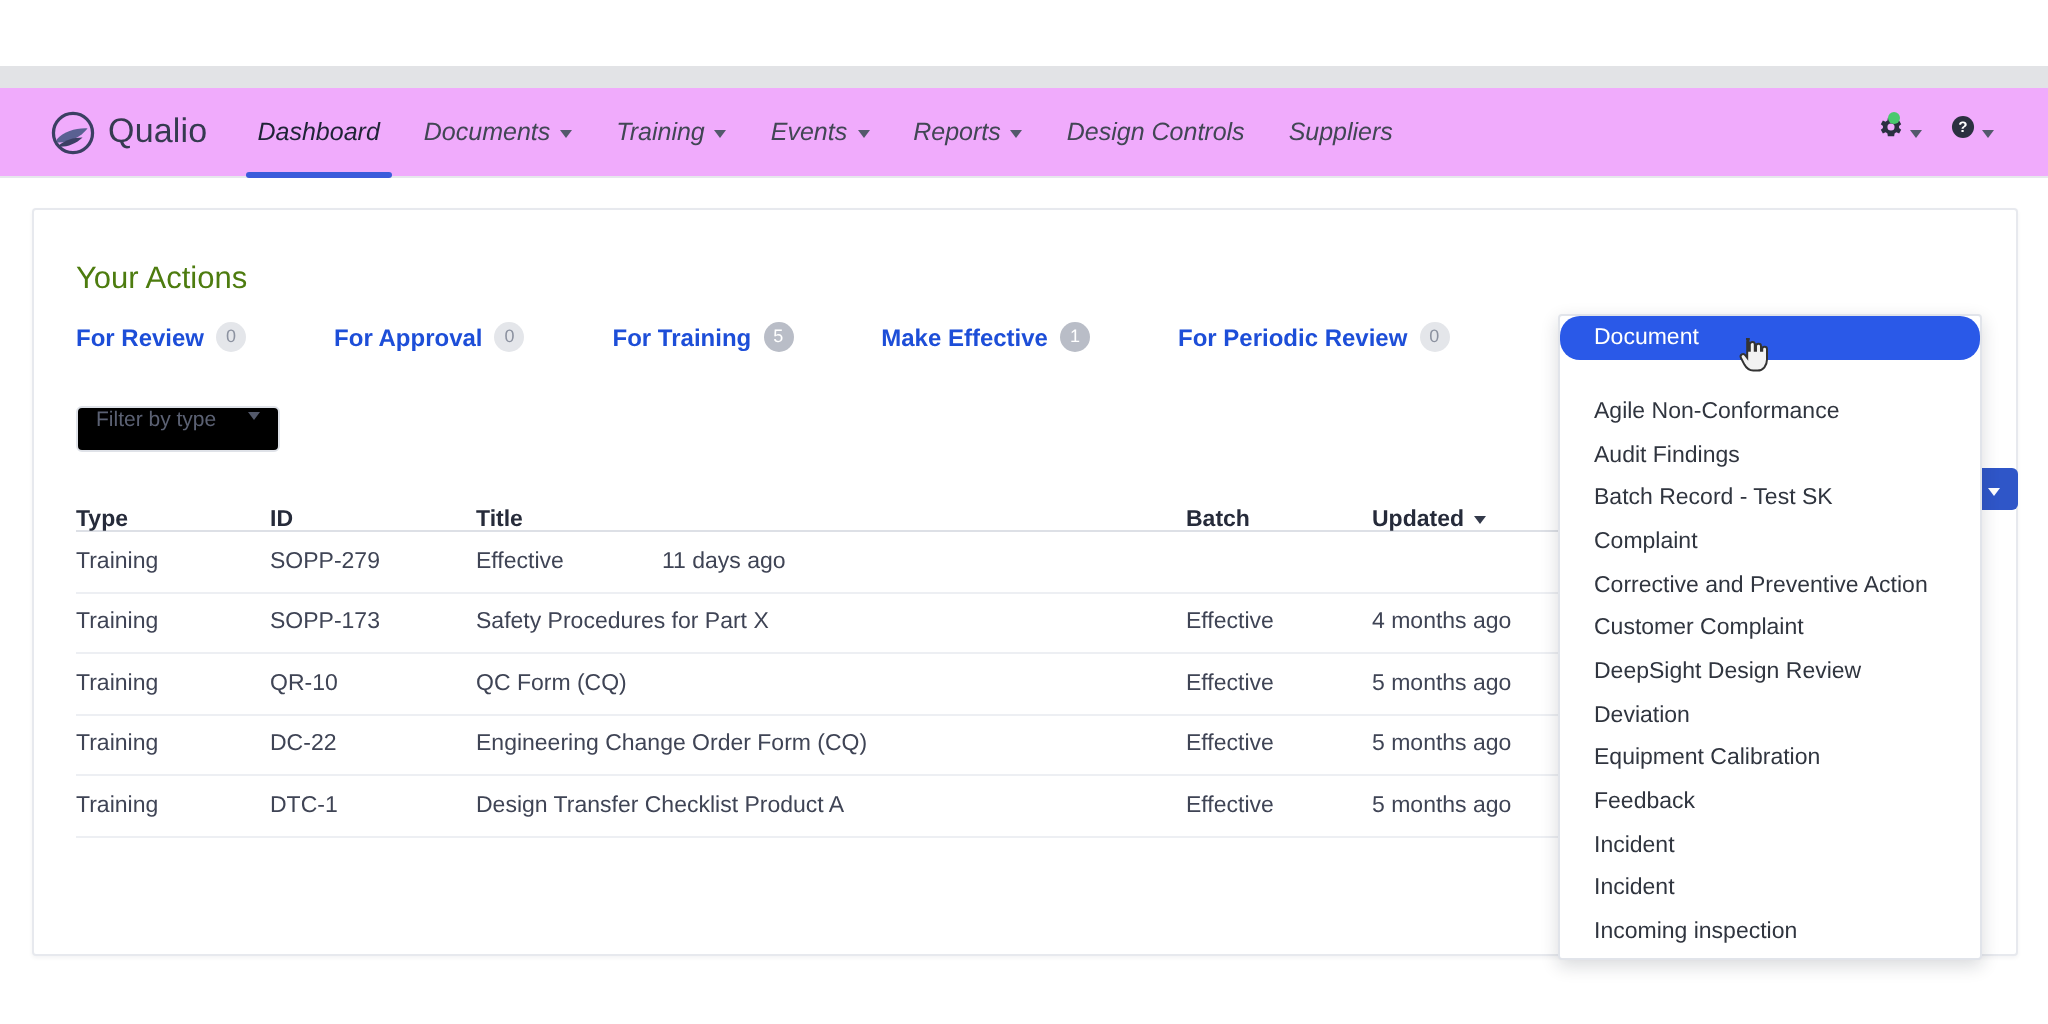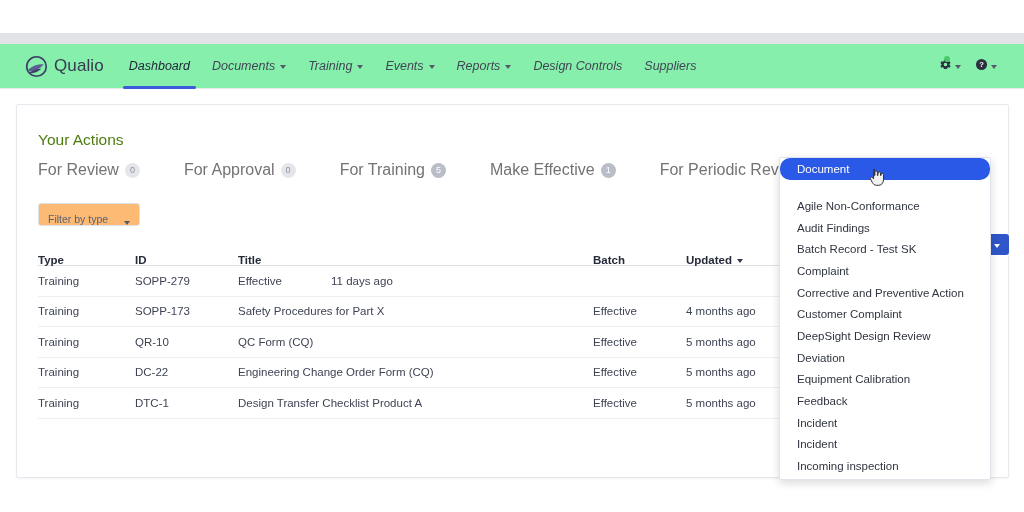--- a/index.html
+++ b/index.html
@@ -12,21 +12,21 @@
   }
   #screen { position: relative; width: 1024px; height: 512px; background: #ffffff; }
 
   
   .top-white { position: absolute; left:0; top:0; width:1024px; height:33px; background:#ffffff; }
   .top-gray  { position: absolute; left:0; top:33px; width:1024px; height:11px; background:#e2e3e6; }
 
   
   .navbar {
     position: absolute; left:0; top:44px; width:1024px; height:45px;
-    background:#86efac; border-bottom:1px solid #e6e8ec;
+    background:#f0abfc; border-bottom:1px solid #e6e8ec;
     display:flex; align-items:center;
   }
   .brand { display:flex; align-items:center; gap:6px; margin-left:25px; margin-right:14px; }
   .brand-mark { width:23px; height:23px; position:relative; flex:none; }
   .brand-text { font-size:17px; color:#353a50; letter-spacing:.1px; font-family:"Liberation Sans", sans-serif; }
 
   .navitems { display:flex; align-items:stretch; height:45px; }
   .navitem {
     display:flex; align-items:center; gap:5px;
     padding:4px 11px; height:45px;
@@ -57,33 +57,33 @@
     position:absolute; left:16px; top:104px; width:993px; height:374px;
     background:#ffffff; border:1px solid #e7e9ee; border-radius:2px;
     box-shadow:0 1px 2px rgba(20,25,40,.05);
   }
 
   .card-title { position:absolute; left:21px; top:26px; font-size:15.5px; color:#4d7c0f; }
 
   
   .action-tabs { position:absolute; left:21px; top:56px; display:flex; gap:0; }
   .action-tab { display:flex; align-items:center; gap:6px; margin-right:44px; cursor:default; }
-  .action-tab-label { font-size:16px; color:#737373; white-space:nowrap; }
+  .action-tab-label { font-size:12px; color:#1d4ed8; white-space:nowrap;font-weight:bold; }
   .badge {
     min-width:15px; height:15px; padding:0 3px; border-radius:50%;
     background:#e4e6ea; color:#8c92a0; font-size:9px;
     display:flex; align-items:center; justify-content:center; line-height:1;
   }
   .badge.filled { background:#b9bdc7; color:#ffffff; }
 
   
   .filter-btn {
     position:absolute; left:21px; top:98px;
-    border:1px solid #dfe2e8; background:#fdba74; border-radius:3px;
-    height:23px; padding:0 9px; display:flex; align-items:flex-end; gap:16px;
+    border:1px solid #dfe2e8; background:#000000; border-radius:3px;
+    height:23px; padding:0 9px; display:flex; align-items:flex-start; gap:16px;
     font-size:10.5px; color:#5b6173; cursor:default;
   }
 
   
   .tbl { position:absolute; left:21px; top:134px; width:748px; }
   .tbl-row { display:flex; align-items:center; height:30.5px; border-bottom:1px solid #edeff3; }
   .tbl-head { height:27px; border-bottom:1px solid #dde0e6; }
   .tbl-head .c { font-size:11.5px; font-weight:bold; color:#262b3a;margin-top:16px; }
   .c { font-size:11.5px; color:#3f4455; white-space:nowrap; overflow:hidden; }
   .c-type { width:97px; }

